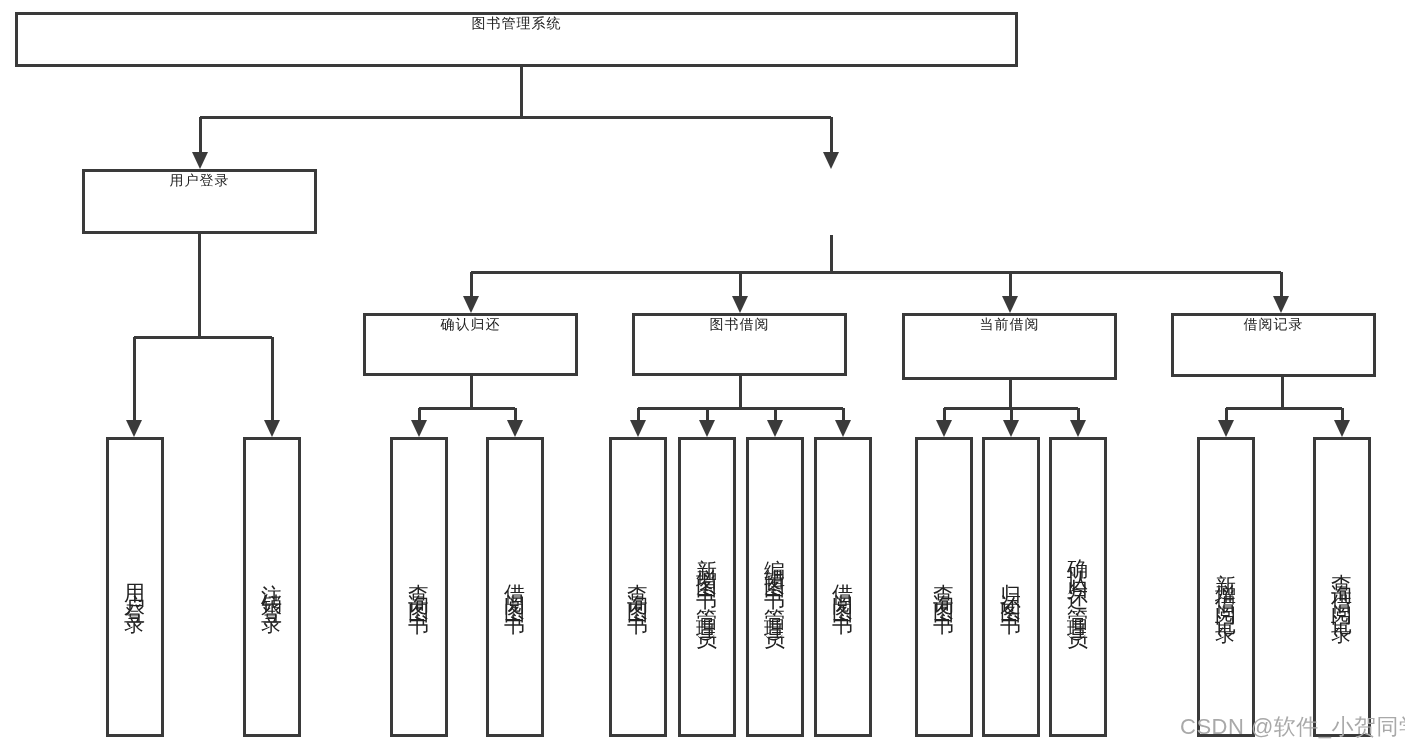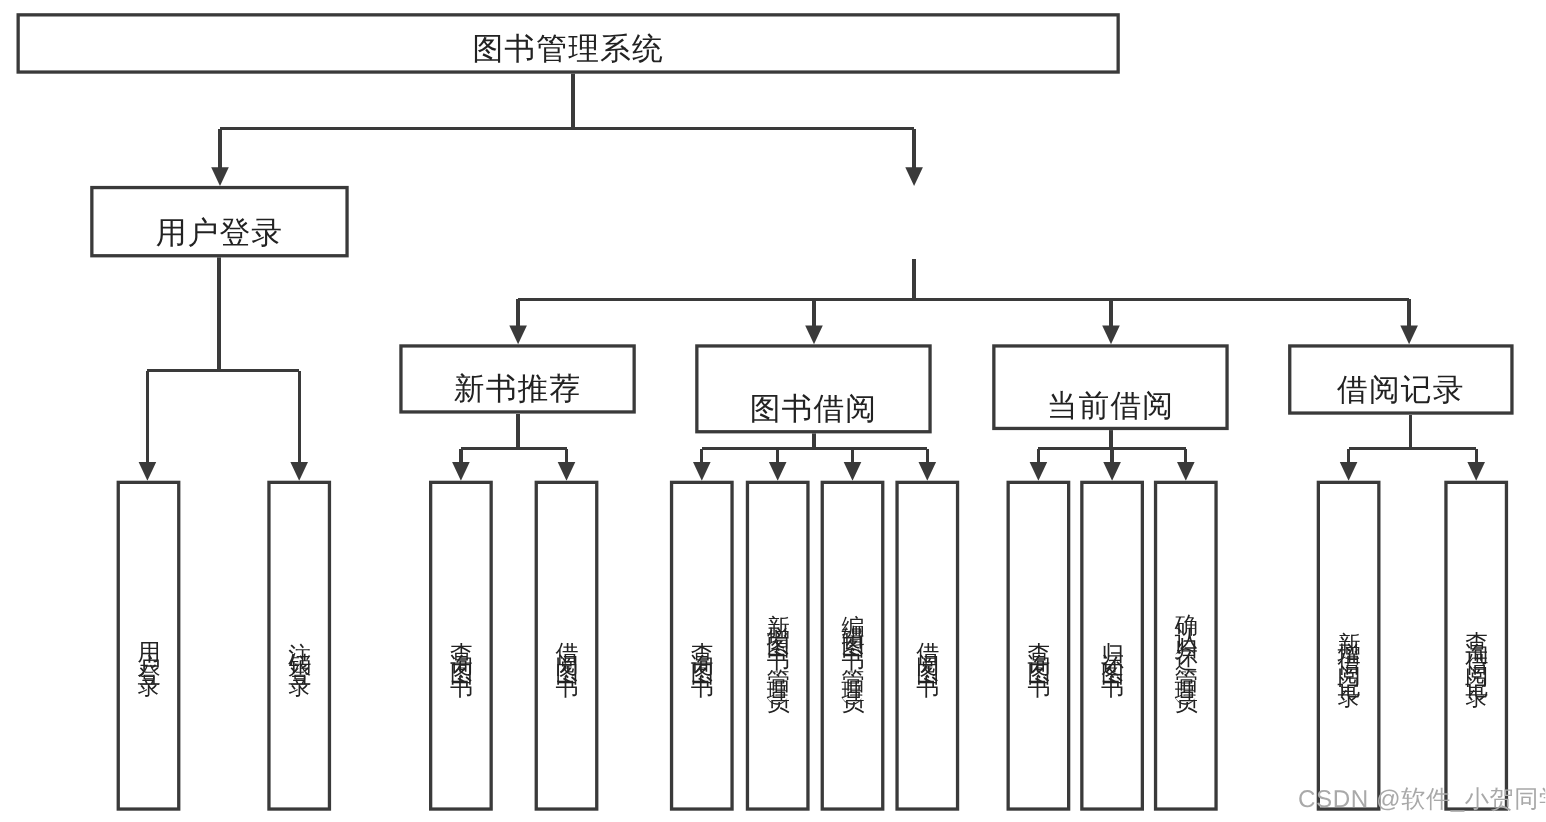--- a/index.html
+++ b/index.html
@@ -17,22 +17,22 @@
     background:var(--bg);
     overflow:hidden;
   }
   svg.wires{position:absolute;left:0;top:0;width:1405px;height:747px;}
   svg.wires path{stroke:var(--line);stroke-width:3;fill:none;shape-rendering:crispEdges;}
   svg.wires polygon{fill:var(--line);stroke:none;}
   .hbox{
     position:absolute;
     border:3px solid var(--line);
     background:var(--bg);
-    display:flex;align-items:flex-end;justify-content:center;
-    font-size:28px;letter-spacing:1px;color:var(--text);
+    display:flex;align-items:flex-start;justify-content:center;
+    font-size:14px;letter-spacing:1px;color:var(--text);
     white-space:nowrap;
     font-family:Liberation Serif, serif;
   }
   .vbox{
     position:absolute;
     top:437px;width:58px;height:300px;
     border:3px solid var(--line);
     background:var(--bg);
     display:flex;align-items:center;justify-content:center;
   }
@@ -100,26 +100,26 @@
 
   <div class="hbox" style="left:15px;top:12px;width:1003px;height:55px;">
     <span>图书管理系统</span>
   </div>
 
   <div class="hbox" style="left:82px;top:169px;width:235px;height:65px;">
     <span>用户登录</span>
   </div>
 
   <div class="hbox" style="left:363px;top:313px;width:215px;height:63px;">
-    <span>新书推荐</span>
+    <span>确认归还</span>
   </div>
-  <div class="hbox" style="left:632px;top:313px;width:215px;height:81px;">
+  <div class="hbox" style="left:632px;top:313px;width:215px;height:63px;">
     <span>图书借阅</span>
   </div>
-  <div class="hbox" style="left:902px;top:313px;width:215px;height:78px;">
+  <div class="hbox" style="left:902px;top:313px;width:215px;height:67px;">
     <span>当前借阅</span>
   </div>
   <div class="hbox" style="left:1171px;top:313px;width:205px;height:64px;">
     <span>借阅记录</span>
   </div>
 
   <div class="vbox" style="left:106px;">
     <span class="vtext">用户登录</span>
   </div>
   <div class="vbox" style="left:243px;">

